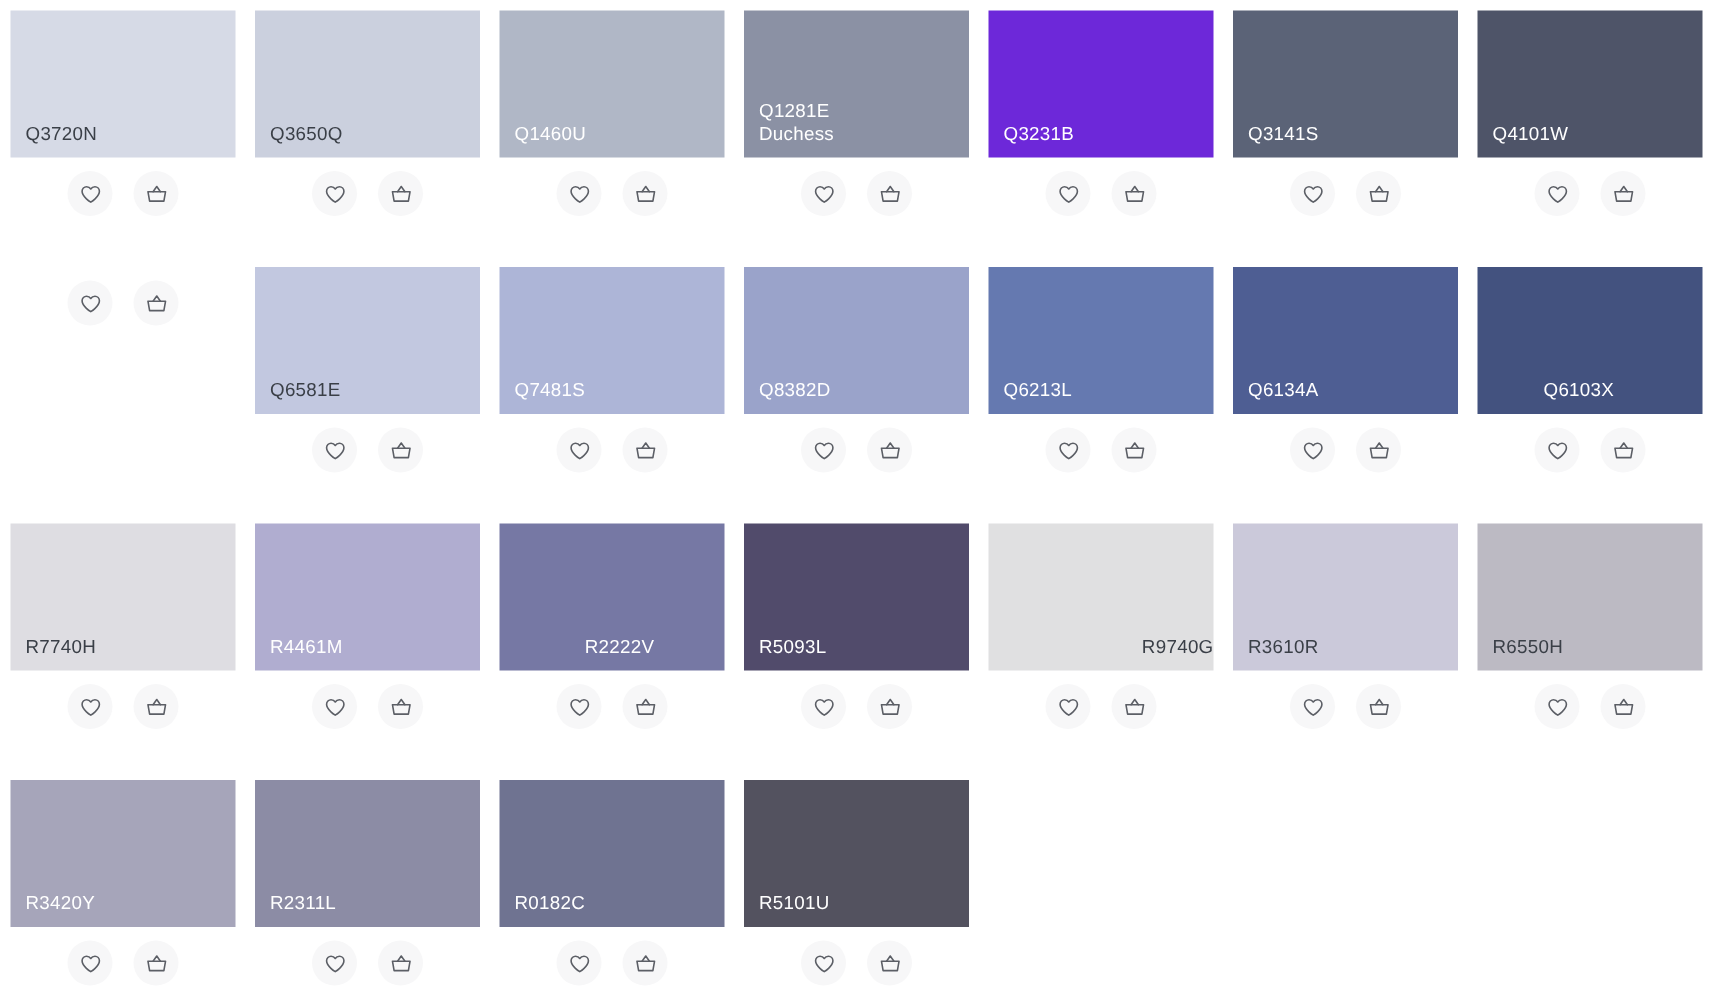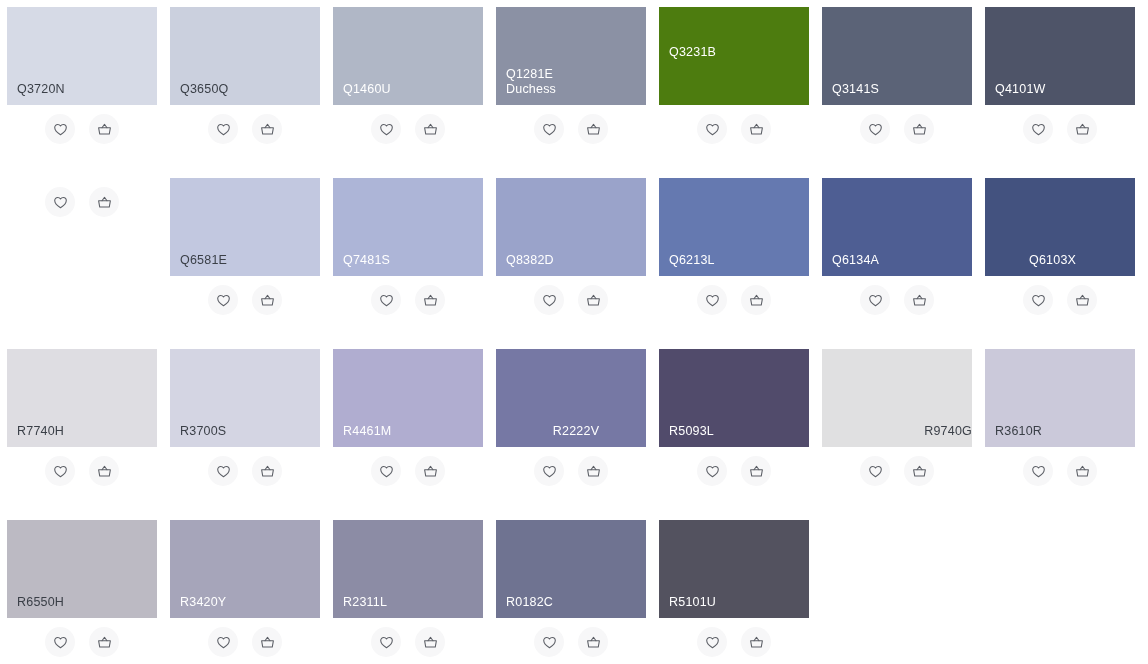--- a/index.html
+++ b/index.html
@@ -176,21 +176,21 @@
           <span style="display: flex;">
             <svg width="17" height="17" viewBox="0 0 20 20">
               <path d="M3.1 8.0 H16.9 L15.6 15.4 H4.4 Z"></path>
               <path d="M7.1 8.0 L10 3.9 L12.9 8.0"></path>
             </svg>
           </span>
         </button>
       </div>
     </div>
     <div class="swatch-card">
-      <div class="swatch-chip light-text" style="background: #4d7c0f; justify-content: center;">
+      <div class="swatch-chip light-text" style="background: #6d28d9;">
         <span class="swatch-label">Q3231B</span>
       </div>
       <div class="swatch-actions">
         <button class="icon-btn" type="button" aria-label="Add to favorites">
           <span style="display: flex;">
             <svg width="17" height="17" viewBox="0 0 20 20">
               <path d="M10 16.2 C10 16.2 3.2 12.1 3.2 7.7 C3.2 5.6 4.8 4.1 6.7 4.1 C8.0 4.1 9.3 4.8 10 5.9 C10.7 4.8 12.0 4.1 13.3 4.1 C15.2 4.1 16.8 5.6 16.8 7.7 C16.8 12.1 10 16.2 10 16.2 Z"></path>
             </svg>
           </span>
         </button>
@@ -415,42 +415,20 @@
           <span style="display: flex;">
             <svg width="17" height="17" viewBox="0 0 20 20">
               <path d="M3.1 8.0 H16.9 L15.6 15.4 H4.4 Z"></path>
               <path d="M7.1 8.0 L10 3.9 L12.9 8.0"></path>
             </svg>
           </span>
         </button>
       </div>
     </div>
     <div class="swatch-card">
-      <div class="swatch-chip dark-text" style="background: rgb(212, 213, 227);">
-        <span class="swatch-label">R3700S</span>
-      </div>
-      <div class="swatch-actions">
-        <button class="icon-btn" type="button" aria-label="Add to favorites">
-          <span style="display: flex;">
-            <svg width="17" height="17" viewBox="0 0 20 20">
-              <path d="M10 16.2 C10 16.2 3.2 12.1 3.2 7.7 C3.2 5.6 4.8 4.1 6.7 4.1 C8.0 4.1 9.3 4.8 10 5.9 C10.7 4.8 12.0 4.1 13.3 4.1 C15.2 4.1 16.8 5.6 16.8 7.7 C16.8 12.1 10 16.2 10 16.2 Z"></path>
-            </svg>
-          </span>
-        </button>
-        <button class="icon-btn" type="button" aria-label="Add to basket">
-          <span style="display: flex;">
-            <svg width="17" height="17" viewBox="0 0 20 20">
-              <path d="M3.1 8.0 H16.9 L15.6 15.4 H4.4 Z"></path>
-              <path d="M7.1 8.0 L10 3.9 L12.9 8.0"></path>
-            </svg>
-          </span>
-        </button>
-      </div>
-    </div>
-    <div class="swatch-card">
       <div class="swatch-chip light-text" style="background: rgb(176, 173, 208);">
         <span class="swatch-label">R4461M</span>
       </div>
       <div class="swatch-actions">
         <button class="icon-btn" type="button" aria-label="Add to favorites">
           <span style="display: flex;">
             <svg width="17" height="17" viewBox="0 0 20 20">
               <path d="M10 16.2 C10 16.2 3.2 12.1 3.2 7.7 C3.2 5.6 4.8 4.1 6.7 4.1 C8.0 4.1 9.3 4.8 10 5.9 C10.7 4.8 12.0 4.1 13.3 4.1 C15.2 4.1 16.8 5.6 16.8 7.7 C16.8 12.1 10 16.2 10 16.2 Z"></path>
             </svg>
           </span>

